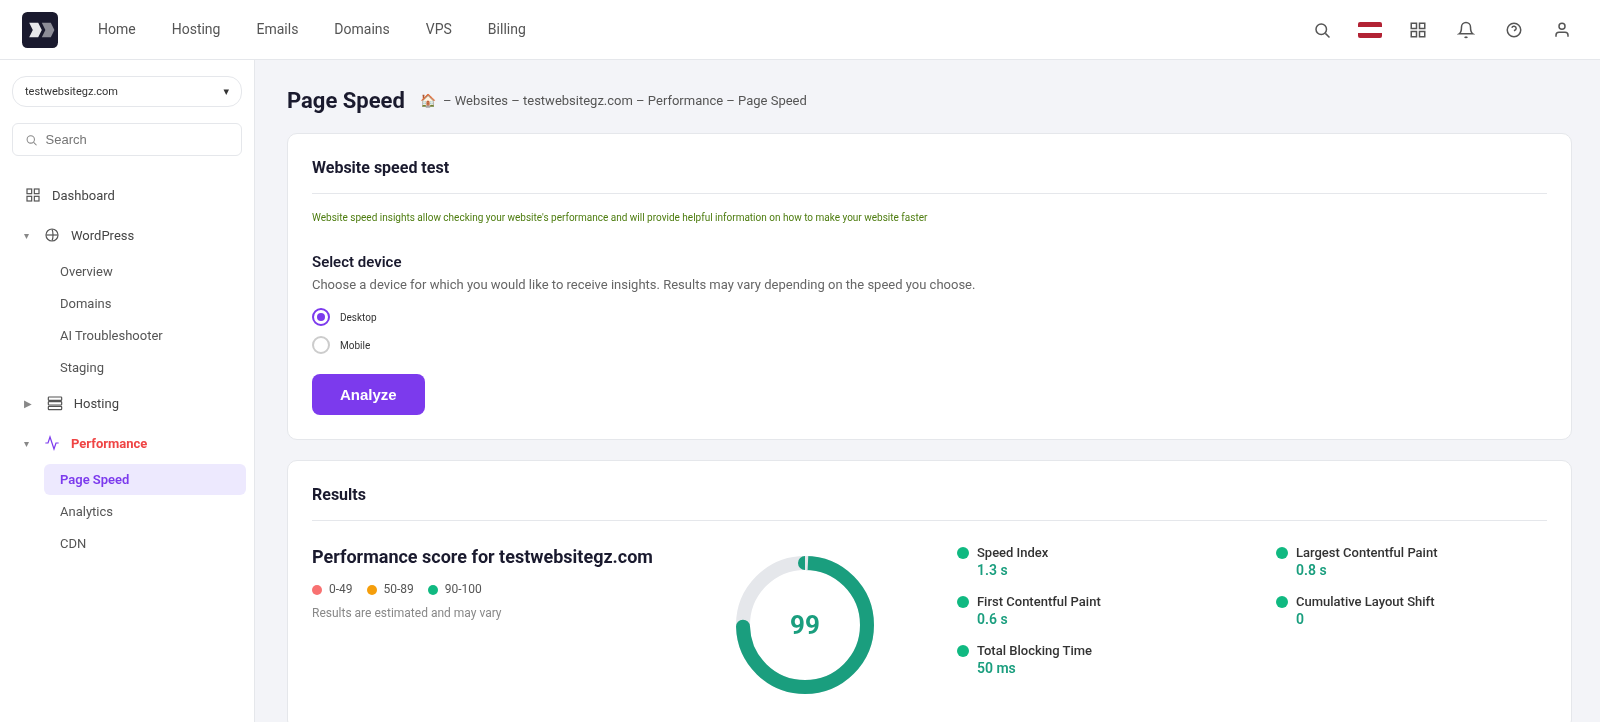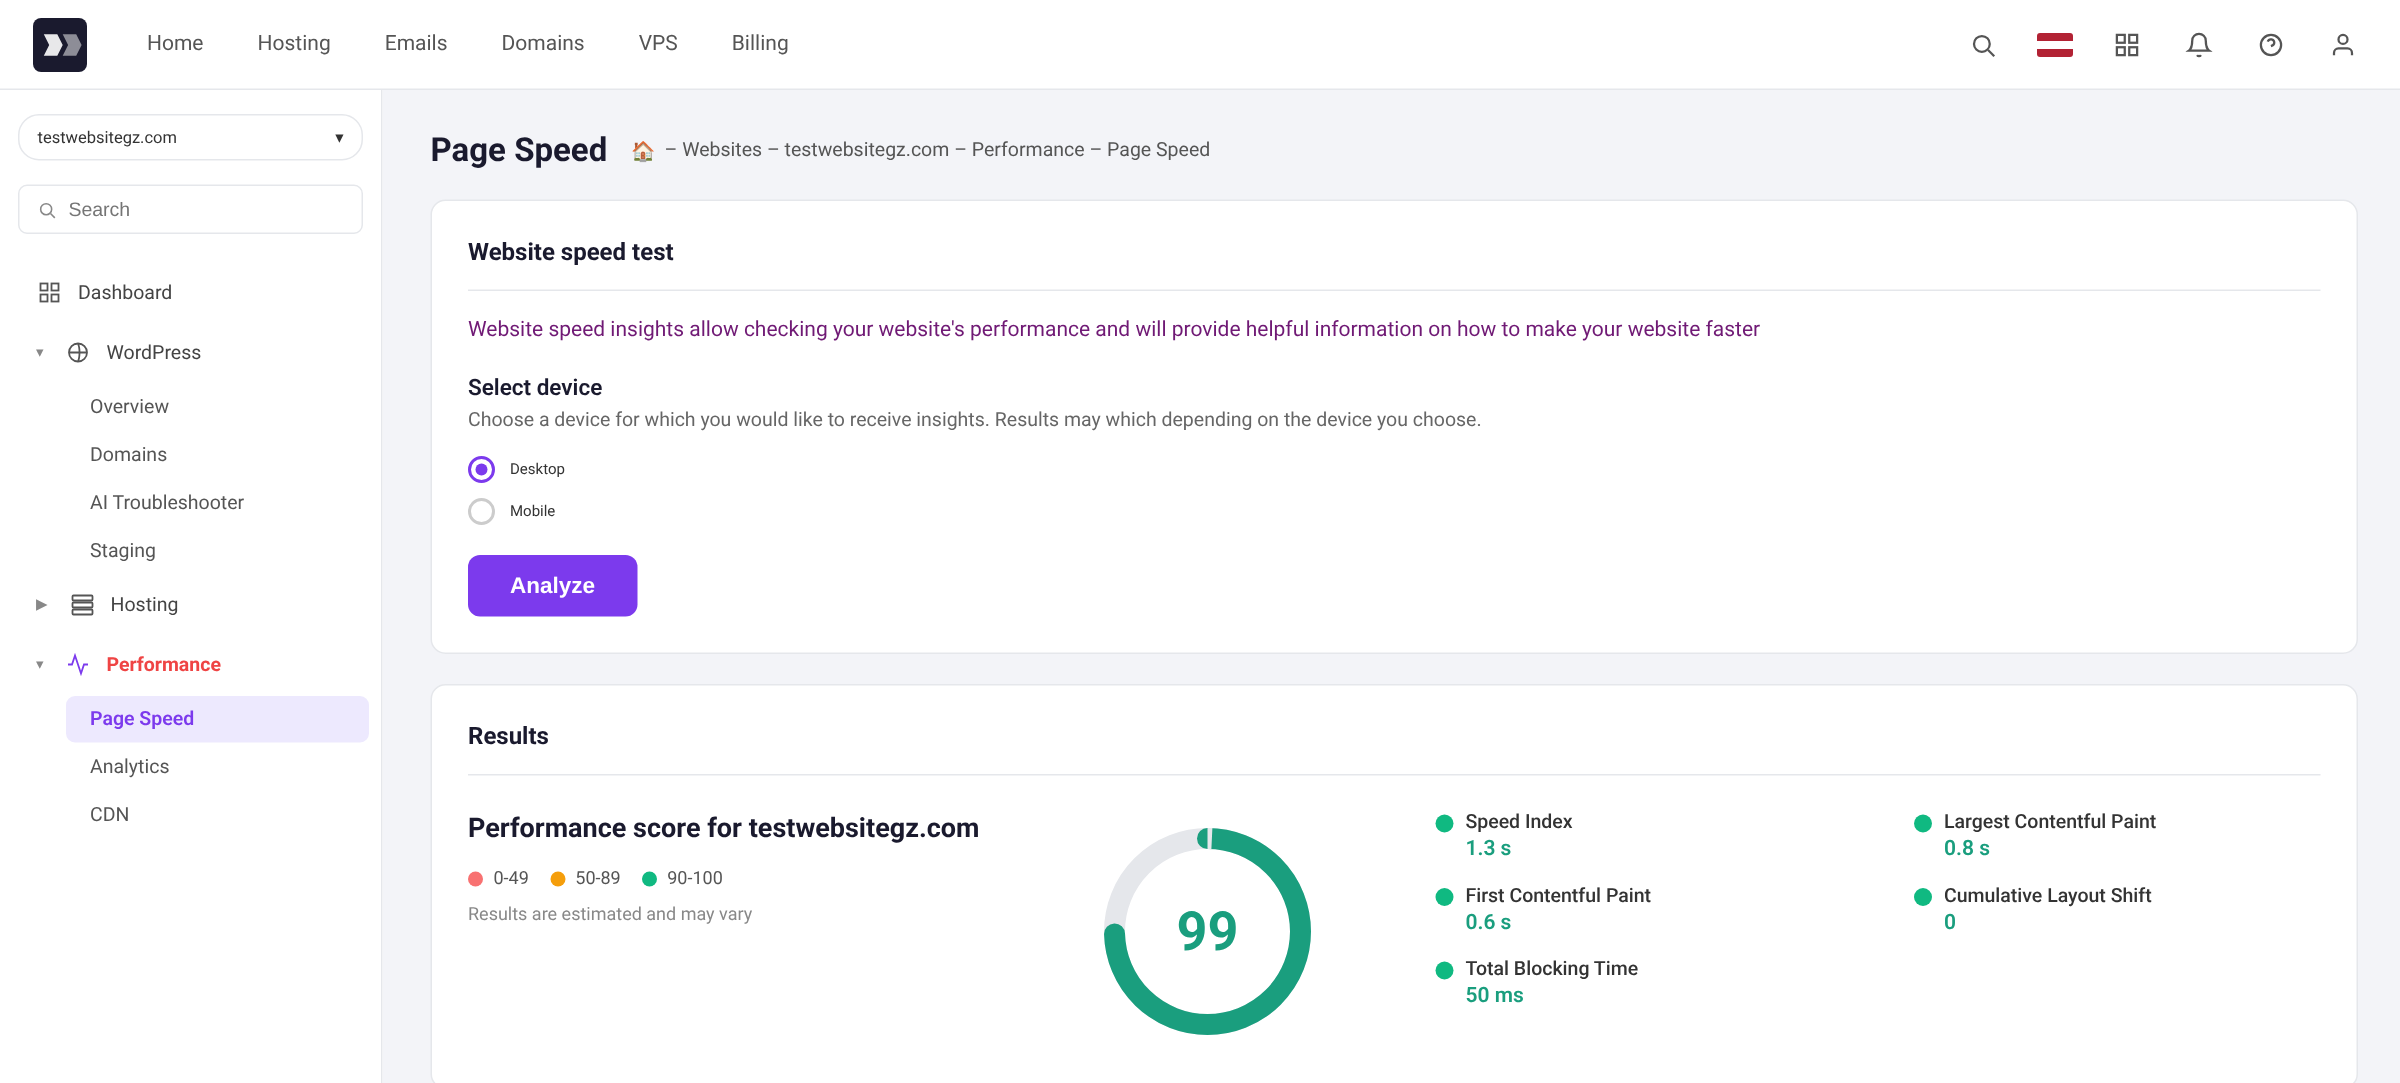--- a/index.html
+++ b/index.html
@@ -39,21 +39,21 @@
 
     
     .page-header { display: flex; align-items: center; gap: 16px; margin-bottom: 20px; }
     .page-title { font-size: 22px; font-weight: 700; color: #1a1a2e; }
     .breadcrumb { display: flex; align-items: center; gap: 6px; font-size: 13px; color: #777; }
     .breadcrumb span { color: #555; }
 
     
     .card { background: #fff; border-radius: 10px; border: 1px solid #e5e7eb; padding: 24px; margin-bottom: 20px; }
     .card-title { font-size: 16px; font-weight: 700; color: #1a1a2e; margin-bottom: 12px; }
-    .card-desc { font-size: 14px; color: #701a75; margin-bottom: 18px; line-height: 1.5; }
+    .card-desc { font-size: 10px; color: #4d7c0f; margin-bottom: 28px; line-height: 1.5; }
     .section-label { font-size: 15px; font-weight: 600; color: #1a1a2e; margin-bottom: 6px; }
     .section-sub { font-size: 13px; color: #666; margin-bottom: 16px; }
 
     
     .radio-group { display: flex; flex-direction: column; gap: 10px; margin-bottom: 20px; }
     .radio-option { display: flex; align-items: center; gap: 10px; font-size: 10px; color: #333; cursor: pointer; }
     .radio-btn { width: 18px; height: 18px; border-radius: 50%; border: 2px solid #ccc; display: flex; align-items: center; justify-content: center; }
     .radio-btn.checked { border-color: #7c3aed; }
     .radio-btn.checked::after { content: ''; width: 8px; height: 8px; border-radius: 50%; background: #7c3aed; }
 
@@ -64,21 +64,21 @@
     .results-inner { display: flex; gap: 32px; align-items: flex-start; padding-top: 8px; }
     .score-section { flex: 0 0 auto; }
     .score-title { font-size: 18px; font-weight: 700; color: #1a1a2e; margin-bottom: 14px; line-height: 1.3; }
     .score-legend { display: flex; gap: 14px; margin-bottom: 10px; font-size: 12px; color: #555; }
     .legend-dot { width: 10px; height: 10px; border-radius: 50%; display: inline-block; margin-right: 4px; vertical-align: middle; }
     .score-note { font-size: 12px; color: #888; margin-top: 8px; }
 
     
     .donut-wrap { display: flex; align-items: center; justify-content: center; width: 160px; height: 160px; margin: 0 40px; }
     .donut-container { position: relative; width: 160px; height: 160px; }
-    .donut-number { position: absolute; top: 50%; left: 50%; transform: translate(-50%, -50%); font-size: 36px; font-weight: 700; color: #1a9e7e; }
+    .donut-number { position: absolute; top: 50%; left: 50%; transform: translate(-50%, -50%); font-size: 26px; font-weight: 700; color: #1a9e7e; }
 
     
     .metrics-grid { display: grid; grid-template-columns: 1fr 1fr; gap: 16px 48px; flex: 1; }
     .metric-item { display: flex; flex-direction: column; gap: 2px; }
     .metric-header { display: flex; align-items: center; gap: 8px; font-size: 13px; color: #333; font-weight: 500; }
     .metric-dot { width: 12px; height: 12px; border-radius: 50%; }
     .metric-value { font-size: 14px; font-weight: 600; color: #1a9e7e; padding-left: 20px; }
 
     .divider { border: none; border-top: 1px solid #e5e7eb; margin: 16px 0; }
   </style>
@@ -238,21 +238,21 @@
         <span>– Websites – testwebsitegz.com – Performance – Page Speed</span>
       </div>
     </div>
 
     <div class="card">
       <div class="card-title">Website speed test</div>
       <hr class="divider">
       <div class="card-desc">Website speed insights allow checking your website's performance and will provide helpful information on how to make your website faster</div>
 
       <div class="section-label">Select device</div>
-      <div class="section-sub">Choose a device for which you would like to receive insights. Results may which depending on the device you choose.</div>
+      <div class="section-sub">Choose a device for which you would like to receive insights. Results may vary depending on the speed you choose.</div>
 
       <div class="radio-group">
         <label class="radio-option">
           <div class="radio-btn checked"></div>
           <span>Desktop</span>
         </label>
         <label class="radio-option">
           <div class="radio-btn"></div>
           <span>Mobile</span>
         </label>

